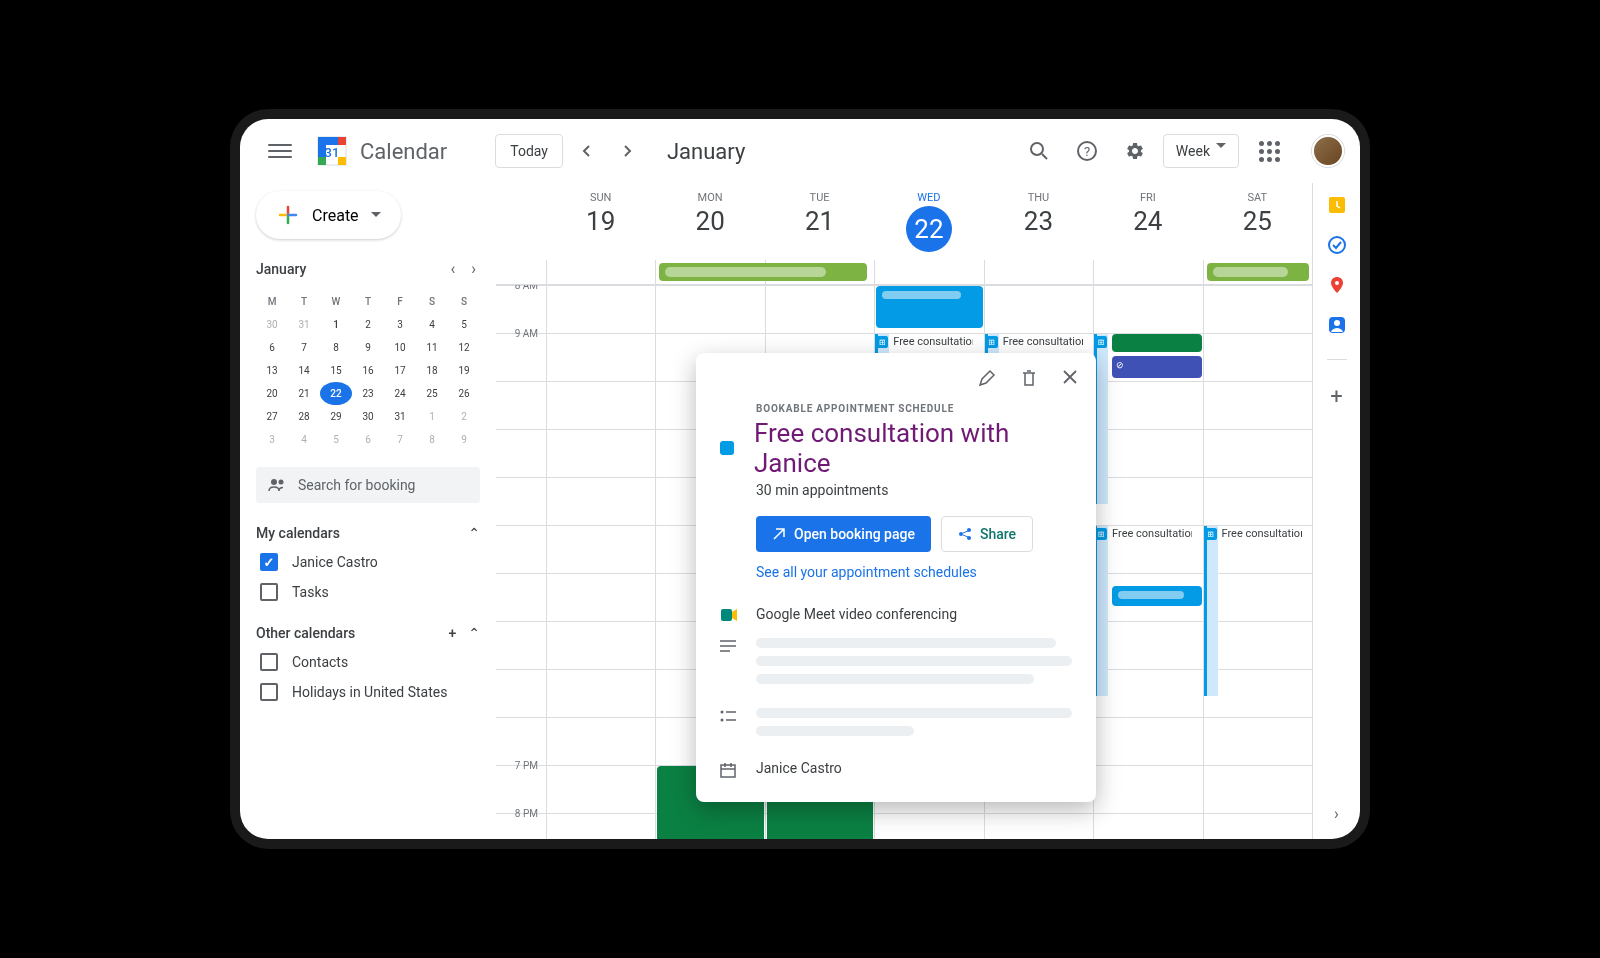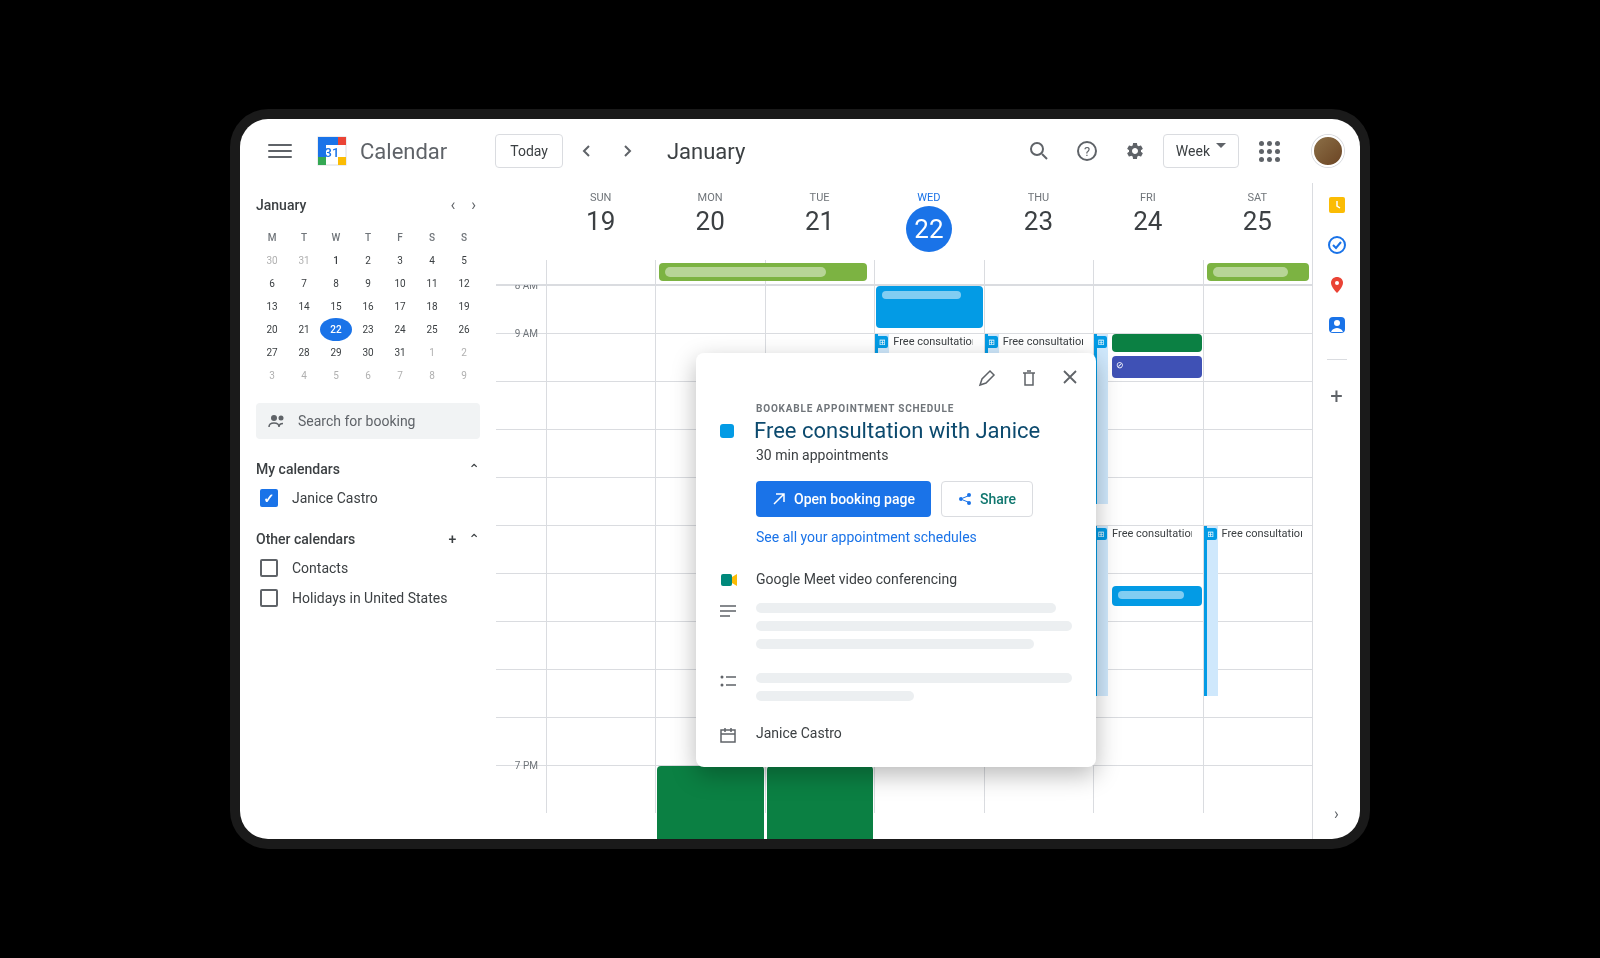--- a/index.html
+++ b/index.html
@@ -73,21 +73,21 @@
 .rail-icon{width:20px;height:20px;cursor:pointer}
 .rail-add{font-size:22px;color:#5f6368;cursor:pointer}
 .rail-chevron{position:absolute;bottom:16px;color:#5f6368;cursor:pointer}
 .popup{position:absolute;left:200px;top:170px;width:400px;background:#fff;border-radius:8px;box-shadow:0 8px 24px rgba(0,0,0,.28);z-index:100;padding-bottom:16px}
 .popup-actions{display:flex;justify-content:flex-end;padding:10px 12px;gap:12px}
 .popup-action{cursor:pointer;color:#5f6368;padding:6px}
 .popup-body{padding:0 24px}
 .popup-label{font-size:10px;color:#70757a;letter-spacing:.8px;font-weight:700;margin-left:36px}
 .popup-title-row{display:flex;align-items:center;gap:20px;margin-top:4px}
 .popup-color{width:14px;height:14px;background:#039be5;border-radius:3px;flex-shrink:0}
-.popup-title{font-size:22px;color:#0c4a6e}
+.popup-title{font-size:26px;color:#701a75}
 .popup-sub{font-size:14px;color:#3c4043;margin-left:36px;margin-top:4px}
 .popup-buttons{display:flex;gap:10px;margin:18px 0 12px 36px}
 .btn-primary{background:#1a73e8;color:#fff;border:none;padding:9px 16px;border-radius:4px;font-size:14px;cursor:pointer;display:flex;align-items:center;gap:8px;font-weight:500}
 .btn-secondary{background:#fff;border:1px solid #dadce0;padding:9px 16px;border-radius:4px;font-size:14px;color:#0f766e;cursor:pointer;display:flex;align-items:center;gap:8px;font-weight:500}
 .popup-link{color:#1a73e8;font-size:14px;margin-left:36px;cursor:pointer;display:block;margin-bottom:18px}
 .popup-row{display:flex;align-items:flex-start;gap:20px;padding:8px 24px;font-size:14px;color:#3c4043}
 .popup-row-icon{width:16px;flex-shrink:0;color:#5f6368;margin-top:2px}
 .placeholder-lines{flex:1}
 .placeholder-line{height:10px;background:#eceff1;border-radius:5px;margin-bottom:8px}
 svg{display:block}
@@ -159,20 +159,35 @@
         <span></span>
         <span></span>
         <span></span>
         <span></span>
       </div>
     <div class="avatar"></div>
   </div>
 
   <div class="main">
     <div class="sidebar">
+      <div class="create-btn">
+        <span class="create-plus">
+            <svg width="24" height="24">
+              <path d="M12 4v16M4 12h16" stroke-width="2" stroke-linecap="round"></path>
+              <path d="M12 4v8" stroke="#ea4335" stroke-width="2.5" stroke-linecap="round"></path>
+              <path d="M12 12v8" stroke="#34a853" stroke-width="2.5" stroke-linecap="round"></path>
+              <path d="M4 12h8" stroke="#fbbc04" stroke-width="2.5" stroke-linecap="round"></path>
+              <path d="M12 12h8" stroke="#4285f4" stroke-width="2.5" stroke-linecap="round"></path>
+            </svg>
+          </span>
+        <span>Create</span>
+        <svg width="10" height="6">
+            <path d="M0 0l5 5 5-5" fill="#5f6368"></path>
+          </svg>
+      </div>
       <div class="mini-cal-header">
         <div class="mini-cal-title">January</div>
         <div class="mini-nav">
           <span>‹</span>
           <span>›</span>
         </div>
       </div>
       <div class="mini-grid" id="mini-grid">
           <div class="dh">M</div>
           <div class="dh">T</div>
@@ -235,20 +250,24 @@
       <div class="cal-section">
         <div class="cal-section-header">
             <span>My calendars</span>
             <span>⌃</span>
           </div>
         <div id="my-cals">
             <div class="cal-item">
               <div class="checkbox checked blue"></div>
               <span>Janice Castro</span>
             </div>
+            <div class="cal-item">
+              <div class="checkbox"></div>
+              <span>Tasks</span>
+            </div>
           </div>
       </div>
       <div class="cal-section">
         <div class="cal-section-header">
             <span>Other calendars</span>
             <span style="display:flex;gap:12px">
               <span>+</span>
               <span>⌃</span>
             </span>
           </div>
@@ -452,20 +471,30 @@
             </div>
             <div class="time-row">
               <div class="time-label">7 PM</div>
               <div class="time-cell"></div>
               <div class="time-cell">
                 <div class="event green" style="top: 0px; height: 96px;"></div>
               </div>
               <div class="time-cell">
                 <div class="event green" style="top: 0px; height: 96px;"></div>
               </div>
+              <div class="time-cell"></div>
+              <div class="time-cell"></div>
+              <div class="time-cell"></div>
+              <div class="time-cell"></div>
+            </div>
+            <div class="time-row">
+              <div class="time-label">8 PM</div>
+              <div class="time-cell"></div>
+              <div class="time-cell"></div>
+              <div class="time-cell"></div>
               <div class="time-cell"></div>
               <div class="time-cell"></div>
               <div class="time-cell"></div>
               <div class="time-cell"></div>
             </div>
             <div class="now-line" style="top: 118px; left: 378.286px; right: auto; width: 109.429px;">
               <div class="now-dot" style="left: -5px;"></div>
             </div>
           </div>
       </div>

